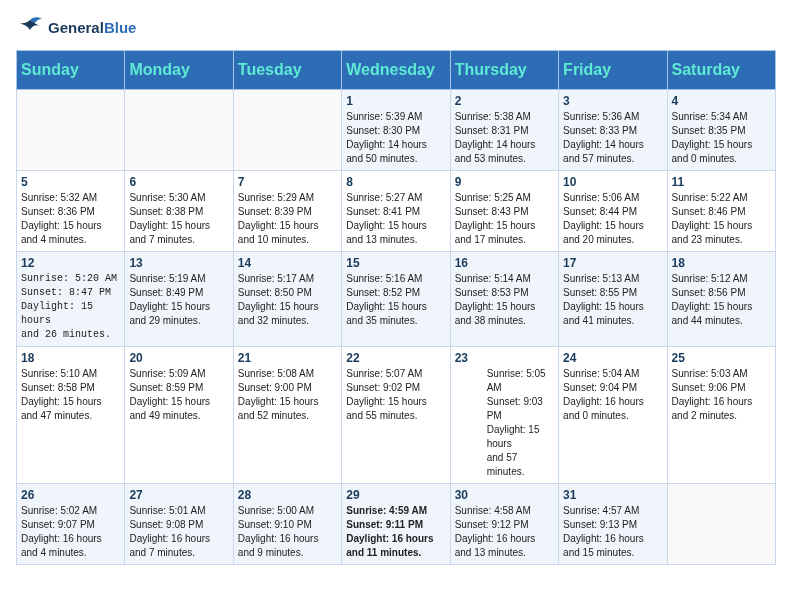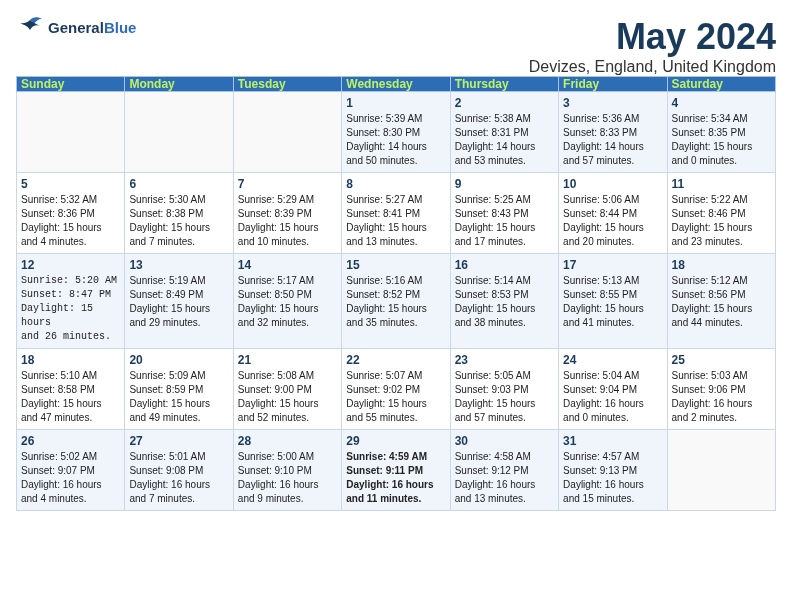--- a/index.html
+++ b/index.html
@@ -7,21 +7,21 @@
       font-family: Arial, sans-serif;
       background: #fff;
       width: 792px;
       min-height: 612px;
       padding: 16px;
     }
     .header-area {
       display: flex;
       justify-content: space-between;
       align-items: flex-start;
-      margin-bottom: 0;
+      margin-bottom: 12px;
     }
     .logo {
       display: flex;
       align-items: center;
       gap: 4px;
     }
     .logo-bird {
       width: 28px;
       height: 22px;
     }
@@ -37,24 +37,24 @@
       font-size: 16px;
       color: #333;
     }
     .calendar {
       width: 100%;
       border-collapse: collapse;
       font-size: 10.5px;
     }
     .calendar thead th {
       background-color: #2d6db5;
-      color: #bef264;
-      padding: 0 4px;
+      color: #5eead4;
+      padding: 10px 4px;
       text-align: left;
-      font-size: 12px;
+      font-size: 16px;
       font-weight: bold;
       border: 1px solid #aac4e8;
     }
     .calendar tbody td {
       border: 1px solid #c8d8ea;
       vertical-align: top;
       padding: 4px 4px;
       width: 108px;
       min-height: 80px;
       background: #fff;
@@ -87,24 +87,20 @@
 <div class="header-area">
   <div class="logo">
     <svg class="logo-bird" viewBox="0 0 28 22" fill="none" xmlns="http://www.w3.org/2000/svg">
       <path d="M14 4 C16 1, 22 0, 26 3 C22 3, 20 5, 18 8 C16 5, 14 4, 14 4Z" fill="#2d6db5"></path>
       <path d="M14 4 C12 6, 8 8, 4 7 C8 9, 12 10, 14 14 C16 10, 20 8, 24 10 C20 8, 16 6, 14 4Z" fill="#1a3a5c"></path>
     </svg>
     <div>
       <div style="font-size:15px;font-weight:bold;color:#1a3a5c;">General<span style="color:#2d6db5;">Blue</span></div>
     </div>
   </div>
-  <div class="title-area">
-    <div class="main-title">May 2024</div>
-    <div class="sub-title">Devizes, England, United Kingdom</div>
-  </div>
 </div>
 
 <table class="calendar">
   <thead>
     <tr id="dow-row">
     <th>Sunday</th>
         <th>Monday</th>
         <th>Tuesday</th>
         <th>Wednesday</th>
         <th>Thursday</th>
@@ -272,21 +268,21 @@
         </td>
         <td>
           <span class="day-num">22</span>
           <div class="day-info" style="white-space: pre-line;">Sunrise: 5:07 AM
 Sunset: 9:02 PM
 Daylight: 15 hours
 and 55 minutes.</div>
         </td>
         <td>
           <span class="day-num">23</span>
-          <div class="day-info" style="white-space: pre-line;">Sunrise: 5:05 AM
+          <div class="day-info" style="white-space: pre-line; margin-left: 32px;">Sunrise: 5:05 AM
 Sunset: 9:03 PM
 Daylight: 15 hours
 and 57 minutes.</div>
         </td>
         <td>
           <span class="day-num">24</span>
           <div class="day-info" style="white-space: pre-line;">Sunrise: 5:04 AM
 Sunset: 9:04 PM
 Daylight: 16 hours
 and 0 minutes.</div>

